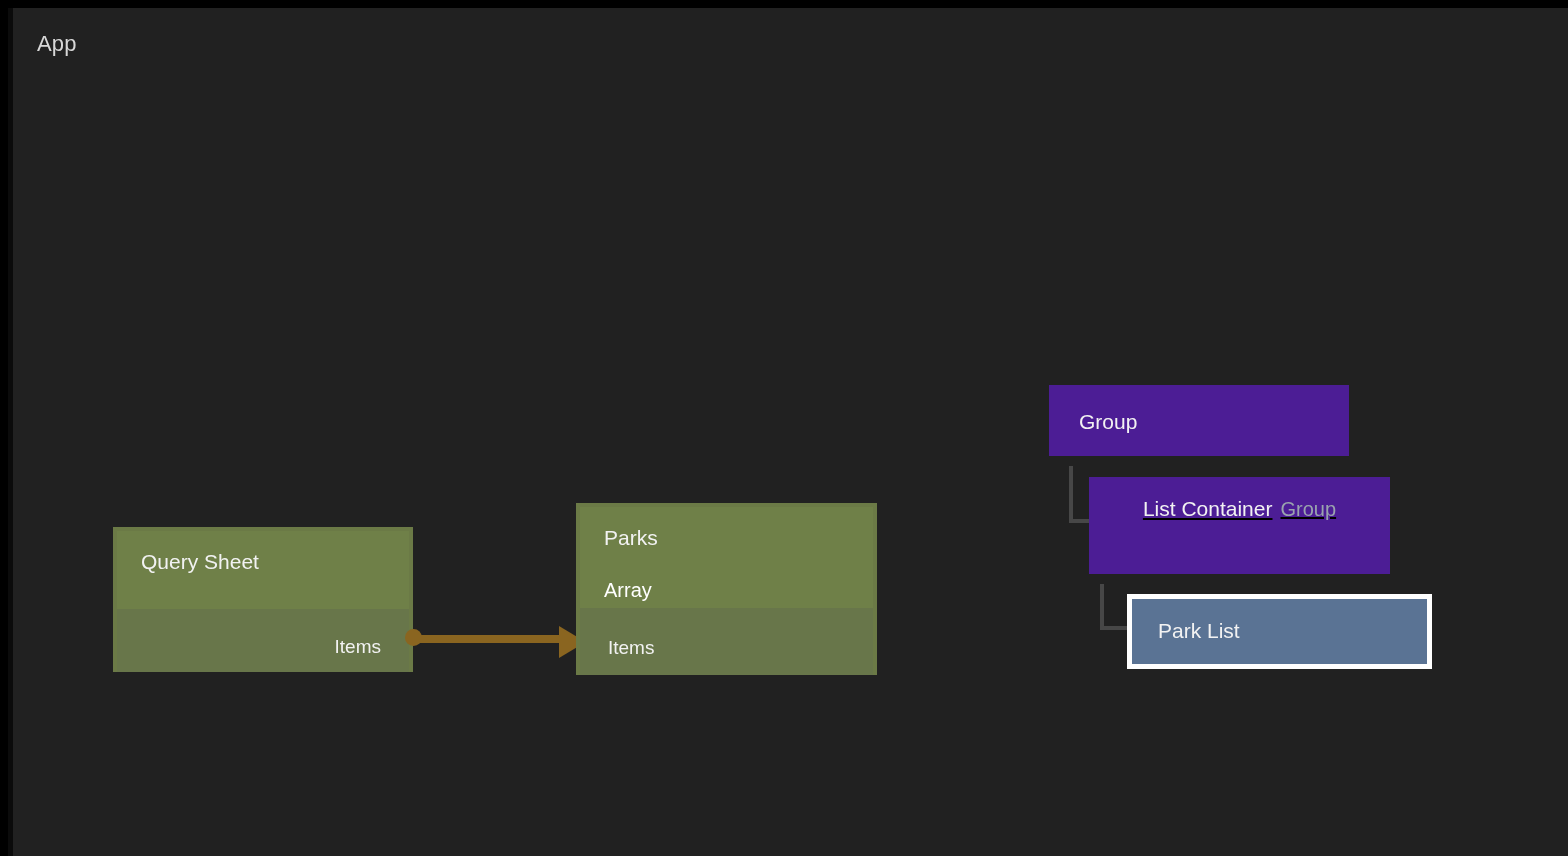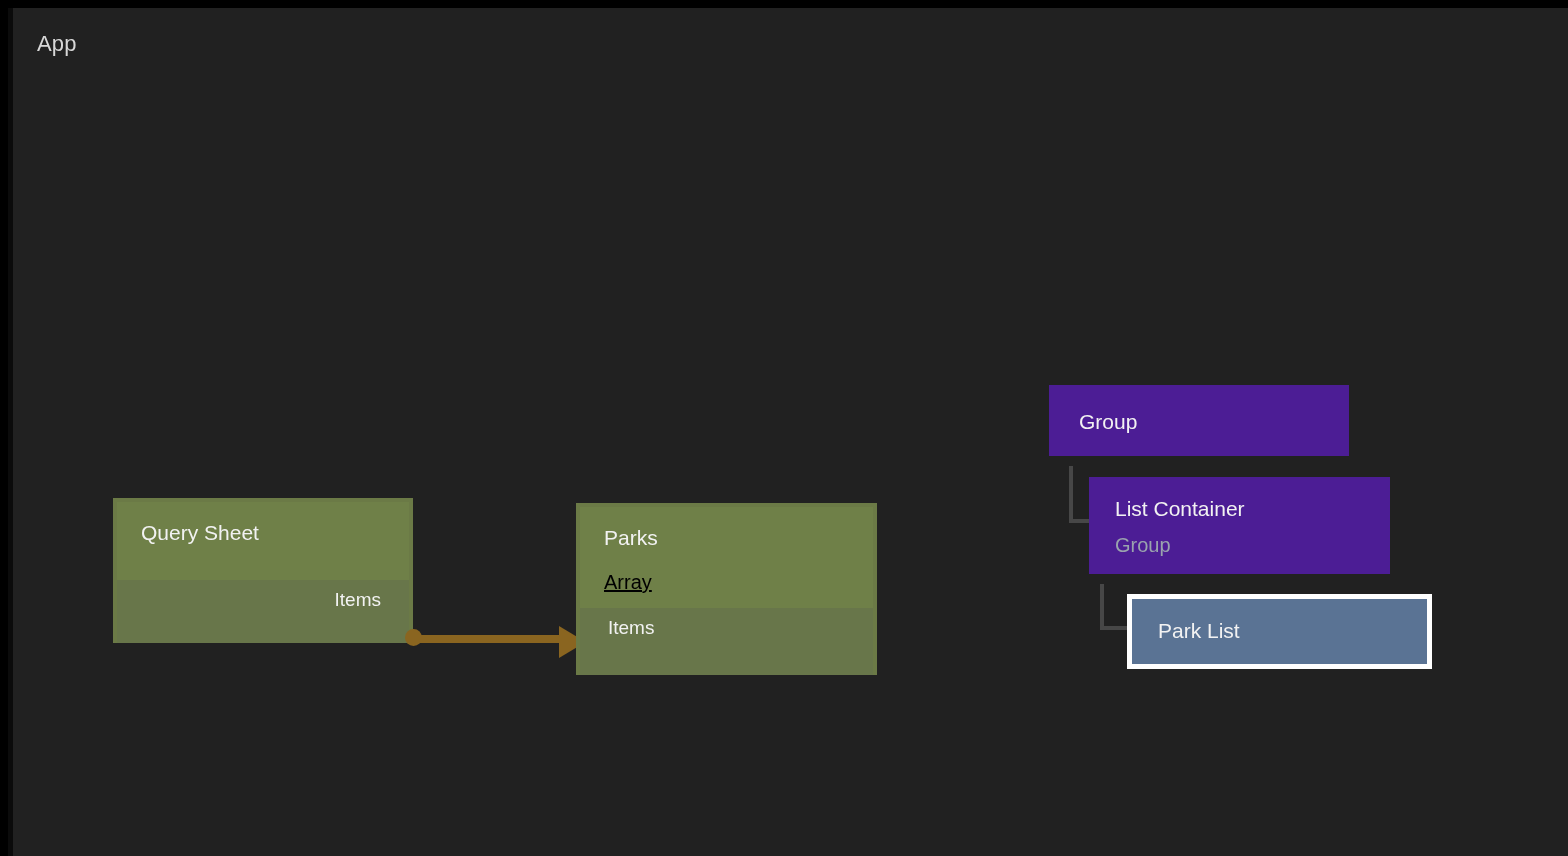--- a/index.html
+++ b/index.html
@@ -50,38 +50,37 @@
     padding: 14px 20px 12px 20px;
   }
   .gnode .gtitle {
     font-size: 21px;
     color: #f2f2f2;
     line-height: 26px;
     white-space: nowrap;
   }
   .gnode .gsub {
     font-size: 20px;
-    color: #000000;
+    color: #ffffff;
     line-height: 26px;
-    margin-top: 10px;
+    margin-top: 18px;
     white-space: nowrap;
-    text-decoration: underline;
   }
   .gnode .gbody {
     background: #68764a;
   }
   .gnode .grow {
     position: relative;
     font-size: 19px;
     color: #f2f2f2;
     line-height: 24px;
     white-space: nowrap;
     padding: 0 20px;
     display: flex;
-    align-items: flex-start;
+    align-items: center;
   }
   .grow.row-out { justify-content: flex-end; }
   .grow.row-in  { justify-content: flex-start; }
 
   
   .port-dot {
     position: absolute;
     width: 17px;
     height: 17px;
     border-radius: 50%;
@@ -132,21 +131,21 @@
     border-bottom: 4px solid #474747;
   }
 </style>
 </head>
 <body>
 
 <div id="canvas">
 
   <div class="app-title">App</div>
 
-  <div class="gnode" style="left:100px; top:490px; width:300px; height:145px;">
+  <div class="gnode" style="left:100px; top:519px; width:300px; height:145px;">
     <div class="ghead" style="height:78px;">
       <div class="gtitle">Query Sheet</div>
     </div>
     <div class="gbody" style="height:67px;">
       <div class="grow row-out" style="height:67px;">
         <span>Items</span>
       </div>
     </div>
   </div>
 
@@ -168,21 +167,21 @@
   </div>
 
   <div class="bnode" style="left:1036px; top:377px; width:300px; height:71px; display:flex; align-items:center;">
     <div>
       <div class="btitle">Group</div>
     </div>
   </div>
 
   <div class="connector" style="left:1056px; top:458px; width:22px; height:57px;"></div>
 
-  <div class="bnode" style="left:1076px; top:469px; width:301px; height:97px; display:flex; flex-direction:column; justify-content:center;">
+  <div class="bnode" style="left:1076px; top:469px; width:301px; height:97px; display:flex; flex-direction:row; justify-content:center;text-decoration:underline;">
     <div class="btitle">List Container</div>
     <div class="bsub">Group</div>
   </div>
 
   <div class="connector" style="left:1087px; top:576px; width:27px; height:46px;"></div>
 
   <div class="bnode selected" style="left:1114px; top:586px; width:305px; height:75px; display:flex; align-items:flex-start;">
     <div class="btitle">Park List</div>
   </div>
 

